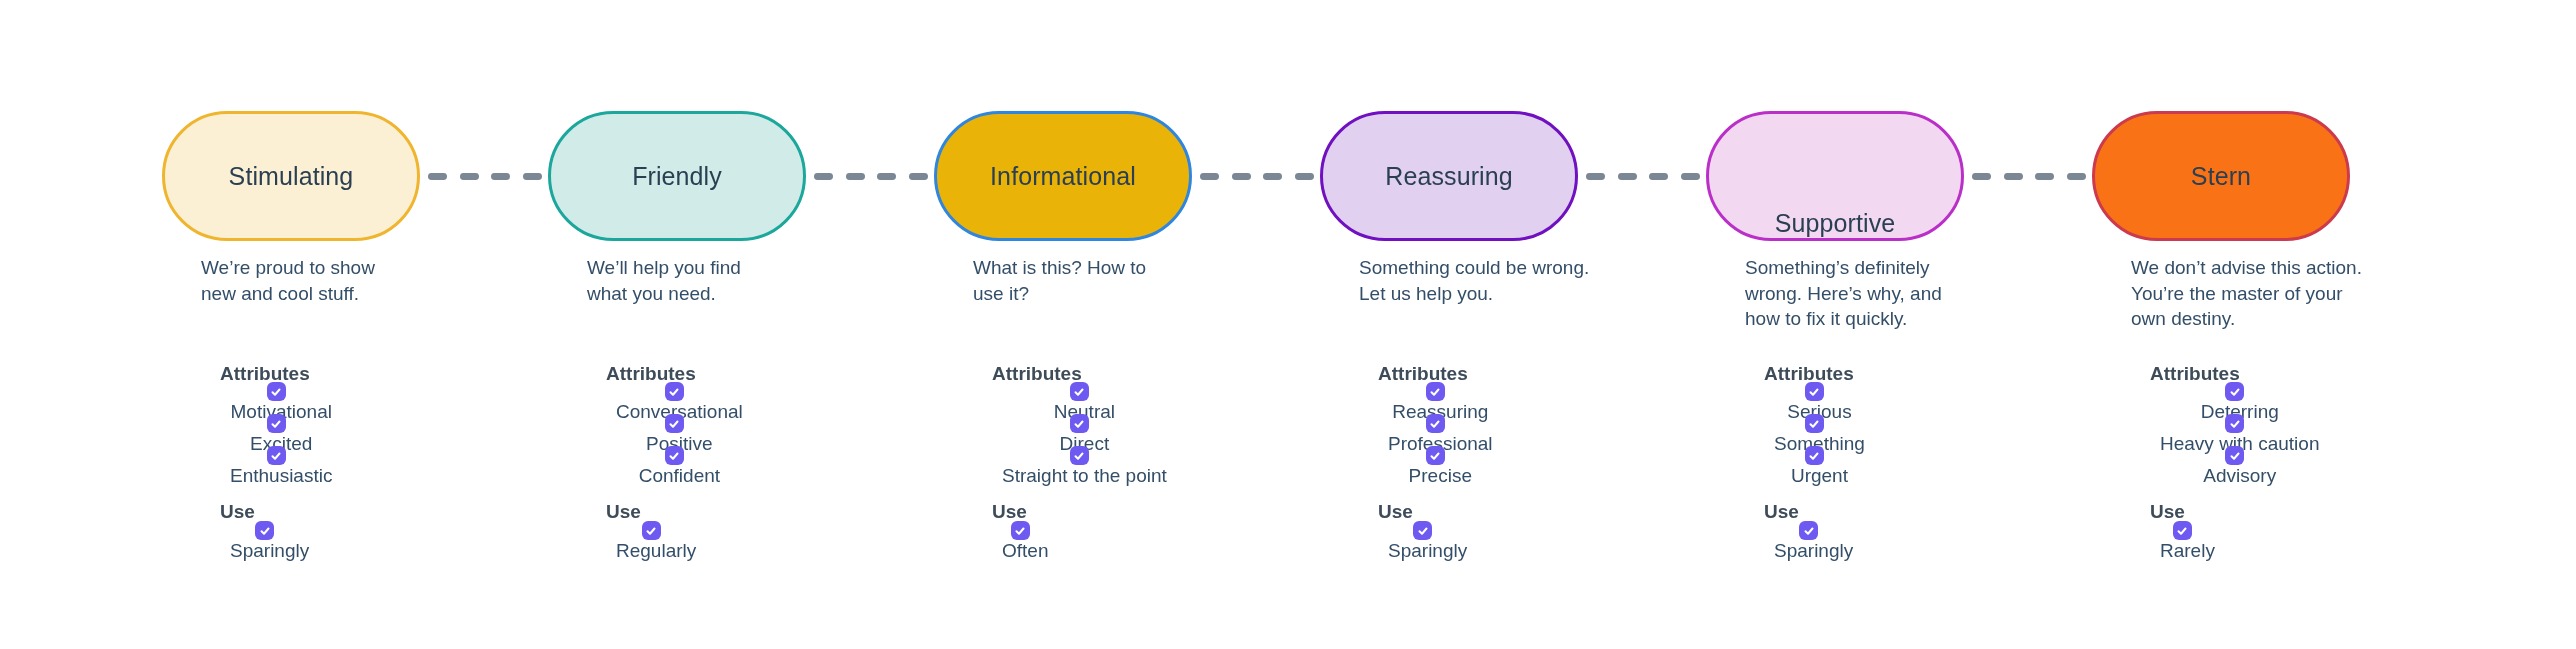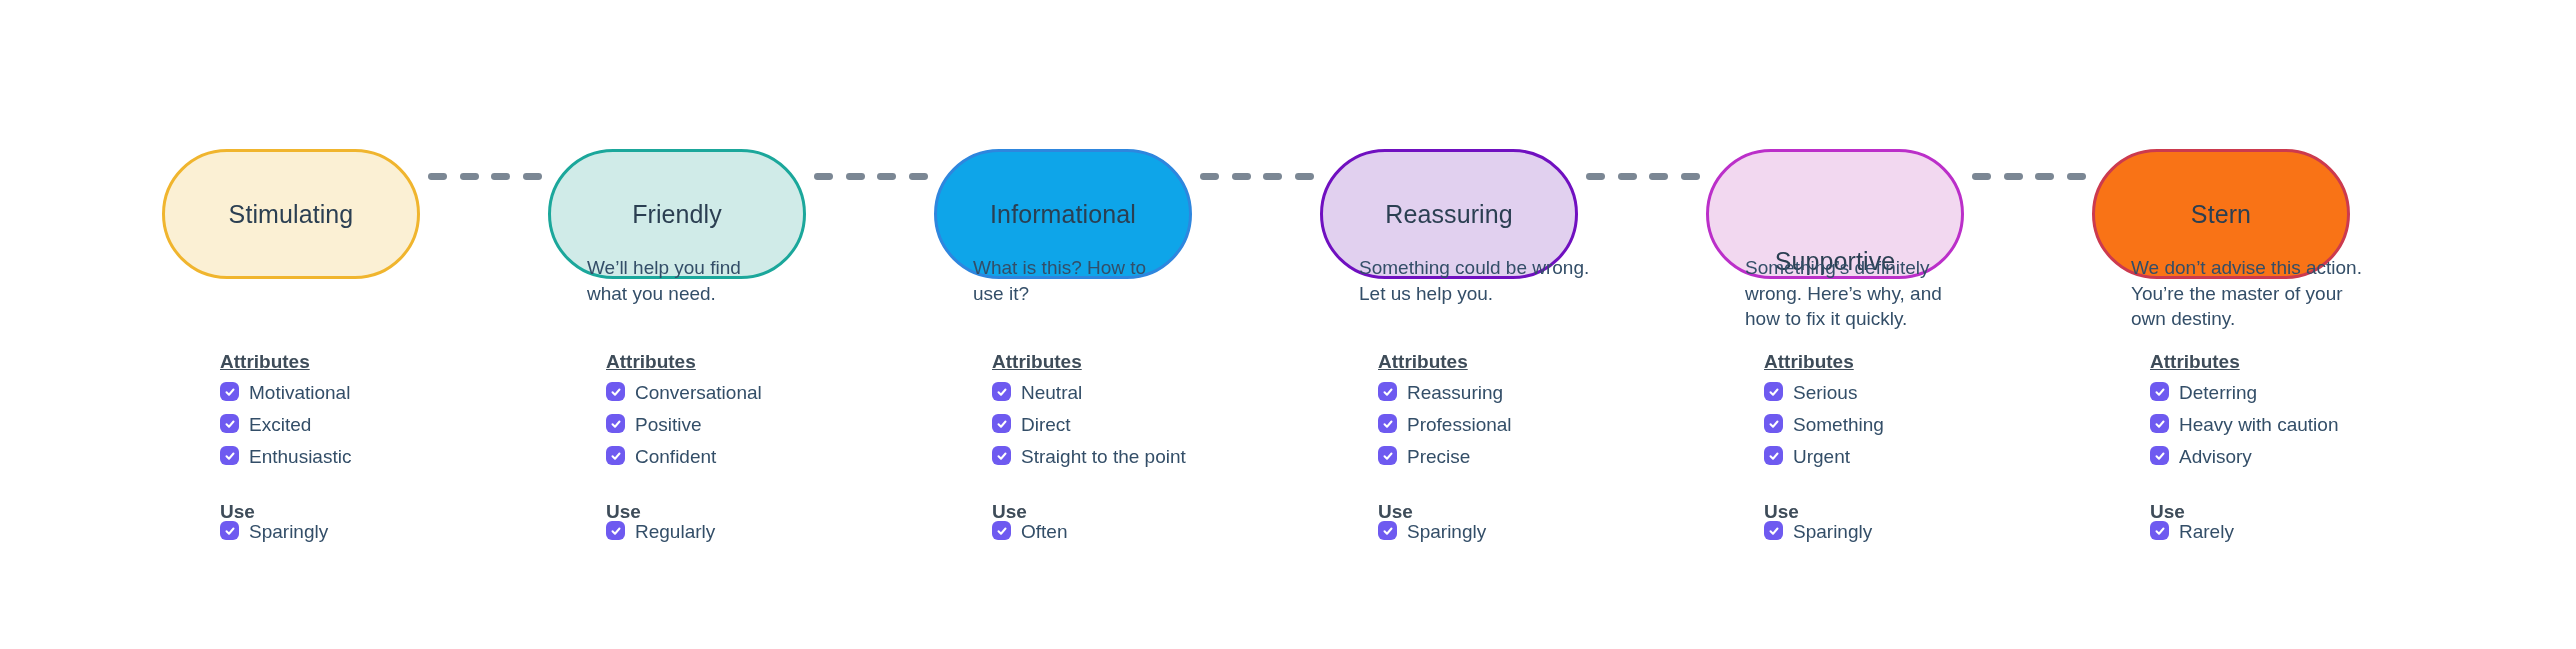--- a/index.html
+++ b/index.html
@@ -11,21 +11,20 @@
   .board { position: absolute; left: 162px; top: 0; display: flex; }
   .column { position: relative; width: 386px; height: 649px; flex: none; }
 
   .pill {
     position: absolute; left: 0; top: 111px;
     width: 258px; height: 130px;
     border: 3.4px solid #999; border-radius: 65px;
     display: flex; align-items: center; justify-content: center;
     font-size: 25px; color: var(--pill-text, #2b3f52);
     letter-spacing: 0.1px;
-    margin-top: 38px;
   }
 
   .connector {
     position: absolute; left: 266px; top: 173px;
     width: 114px; height: 6.7px;
     display: flex; justify-content: space-between; align-items: center;
   }
   .dash { width: 19px; height: 6.7px; border-radius: 3.4px; background: var(--connector, #7b8794); }
 
   .desc {
@@ -33,27 +32,27 @@
     font-size: 19px; line-height: 25.5px;
     color: var(--desc-text, #334e68);
     white-space: pre-line;
   }
 
   .section-heading {
     position: absolute; left: 58px;
     font-size: 19px; line-height: 23px; font-weight: bold;
     color: var(--heading-text, #3e4c59);
   }
-  .attrs-heading { top: 350px; text-decoration: underline; }
+  .attrs-heading { top: 362px; }
   .use-heading   { top: 500px; }
 
   .attr-rows { position: absolute; left: 58px; top: 382px; }
   .use-row-wrap { position: absolute; left: 58px; top: 521px; }
 
-  .check-row { display: flex; height: 32px; }
+  .check-row { display: flex; align-items: center; height: 32px; flex-direction: column; }
   .checkbox {
     width: 19px; height: 19px; border-radius: 6px; flex: none;
     background: var(--checkbox, #6e5af0);
     color: var(--checkmark, #ffffff);
     display: flex; align-items: center; justify-content: center;
   }
   .checkbox svg { width: 12px; height: 12px; display: block; }
   .check-label { margin-left: 10px; font-size: 19px; color: var(--label-text, #334e68); white-space: nowrap; }
 </style>
 </head>
@@ -65,20 +64,22 @@
     <div class="column">
       <div class="pill" style="background: rgb(251, 240, 212); border-color: rgb(240, 181, 46);">
         <span>Stimulating</span>
       </div>
       <div class="connector">
         <i class="dash"></i>
           <i class="dash"></i>
           <i class="dash"></i>
           <i class="dash"></i>
       </div>
+      <div class="desc">We’re proud to show
+new and cool stuff.</div>
       <div class="section-heading attrs-heading">Attributes</div>
       <div class="attr-rows">
         <div class="check-row">
           <span class="checkbox">
               <svg viewBox="0 0 24 24" fill="none">
                 <path d="M5 12.5l5 5L19 7" stroke="currentColor" stroke-width="4" stroke-linecap="round" stroke-linejoin="round"></path>
               </svg>
             </span>
           <span class="check-label">Motivational</span>
         </div>
@@ -158,21 +159,21 @@
               <svg viewBox="0 0 24 24" fill="none">
                 <path d="M5 12.5l5 5L19 7" stroke="currentColor" stroke-width="4" stroke-linecap="round" stroke-linejoin="round"></path>
               </svg>
             </span>
           <span class="check-label">Regularly</span>
         </div>
       </div>
     </div>
 
     <div class="column">
-      <div class="pill" style="background: #0ea5e9; border-color: rgb(46, 134, 222);">
+      <div class="pill" style="background: #eab308; border-color: rgb(46, 134, 222);">
         <span>Informational</span>
       </div>
       <div class="connector">
         <i class="dash"></i>
           <i class="dash"></i>
           <i class="dash"></i>
           <i class="dash"></i>
       </div>
       <div class="desc">What is this? How to
 use it?</div>

